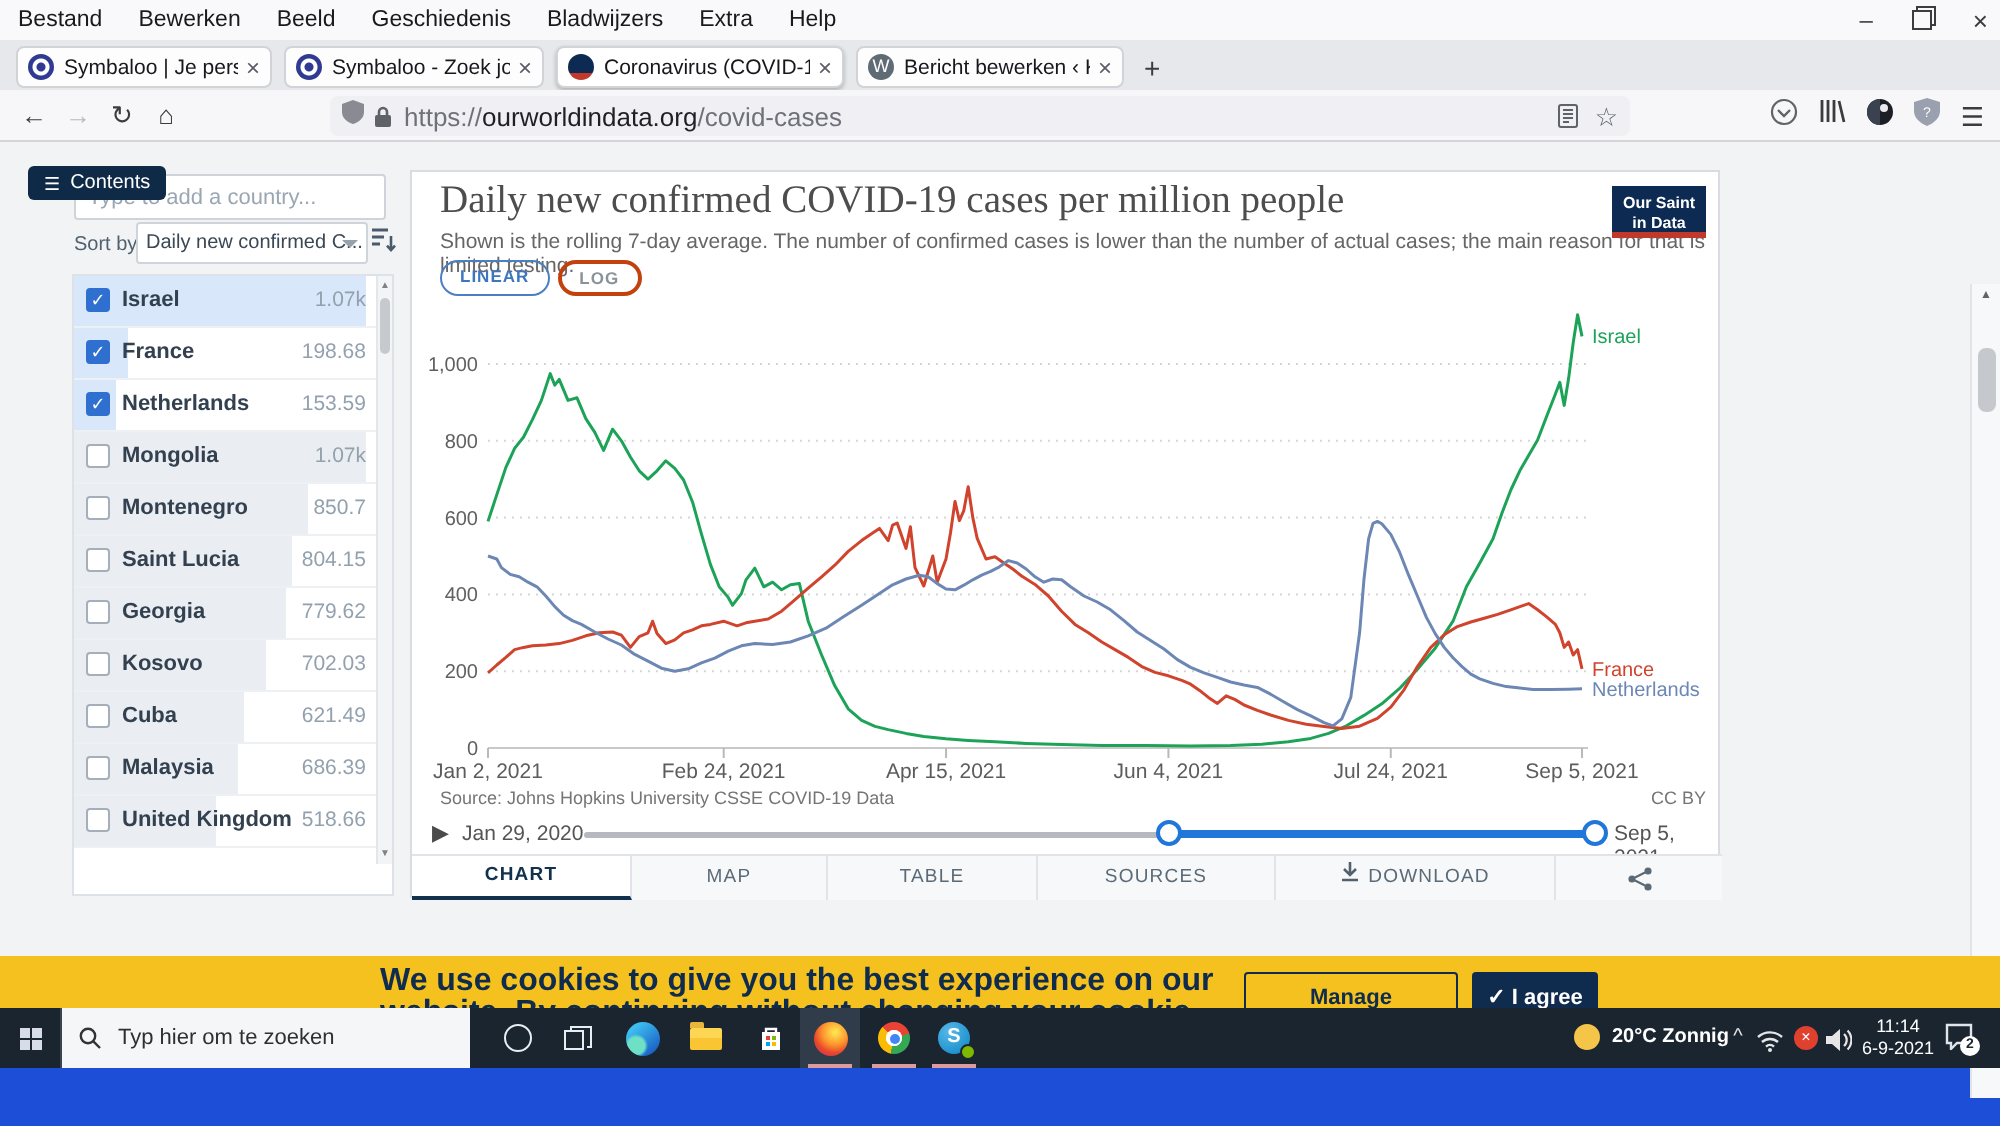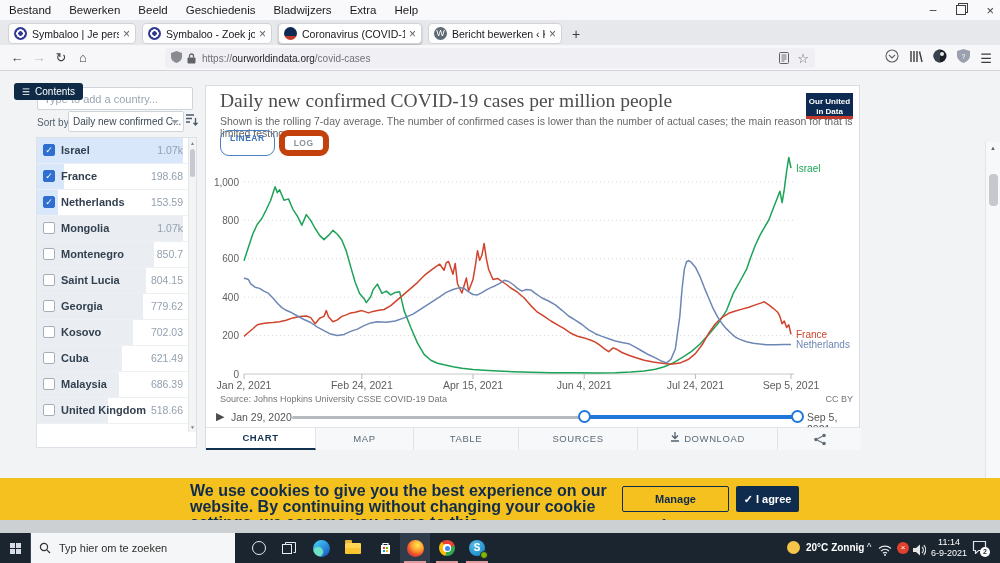--- a/index.html
+++ b/index.html
@@ -24,21 +24,21 @@
   .fav-owid{background:linear-gradient(#0d2b52 72%,#c0392b 72%);}
   .fav-wordpress{background:#5f6b74;}
   .tab-title{font-size:10.5px;color:#17171c;white-space:nowrap;overflow:hidden;flex:1;}
   .tab-close{font-size:12px;color:#5b5b66;margin-left:4px;}
   #new-tab-btn{font-size:14px;color:#3c3c41;margin-left:10px;line-height:22px;}
 
   #navbar{left:0;top:45px;width:1000px;height:26px;background:#f7f7f9;border-bottom:1px solid #d2d4d8;box-sizing:border-box;display:flex;align-items:center;}
   .nav-ic{width:22px;text-align:center;font-size:13px;color:#3b3b40;}
   .nav-ic.disabled{color:#b8b8bd;}
   #urlbar{position:absolute;left:165px;top:3px;width:650px;height:20px;background:#f0f0f4;border-radius:4px;display:flex;align-items:center;padding:0 6px;box-sizing:border-box;}
-  #url-text{font-size:10px;margin-left:6px;flex:1;white-space:nowrap;overflow:hidden;}
+  #url-text{font-size:13px;margin-left:6px;flex:1;white-space:nowrap;overflow:hidden;}
   .url-dim{color:#70707a;}
   .url-host{color:#1f1f24;}
   .ubar-ic{margin-left:8px;display:flex;align-items:center;}
   #nav-right{position:absolute;right:8px;top:0;height:26px;display:flex;align-items:center;gap:10px;}
   #hamburger-menu{font-size:13px;color:#3b3b40;}
 
   
   #content{left:0;top:71px;width:1000px;height:407px;background:#f2f3f5;}
 
   #contents-btn{left:14px;top:12px;height:17px;background:#0e2a47;border-radius:3px;color:#fff;font-size:10px;display:flex;align-items:center;padding:0 8px;z-index:5;}
@@ -65,21 +65,21 @@
   #clear-selection{position:absolute;left:0;bottom:0;width:159px;height:17px;background:#fff;box-shadow:0 -2px 4px rgba(0,0,0,.10);text-align:center;font-size:10.5px;font-weight:bold;color:#2f6fd0;line-height:17px;}
 
   
   #figure{left:205px;top:14px;width:655px;height:364px;background:#fff;border:1px solid #d9dce1;box-sizing:border-box;}
   #fig-title{position:absolute;left:14px;top:4px;font-family:"Liberation Serif",serif;font-size:19.5px;color:#4d4d4d;}
   #fig-subtitle{position:absolute;left:14px;top:29px;font-size:10.5px;color:#666;}
   #owid-logo{position:absolute;right:6px;top:7px;width:47px;height:26px;background:#0d2b52;border-bottom:3px solid #c0392b;color:#fff;font-size:8px;font-weight:bold;text-align:center;line-height:10px;padding-top:4px;box-sizing:border-box;}
   #scale-pills{position:absolute;left:14px;top:44px;display:flex;gap:4px;}
   .pill{font-size:8.5px;font-weight:bold;letter-spacing:.5px;border-radius:9px;padding:2px 9px;}
   .pill.linear{border:1.5px solid #4a7fc1;color:#3d76bd;}
-  .pill.log{border:6px solid #c2410c;color:#8a929a;}
+  .pill.log{border:2px solid #c2410c;color:#8a929a;}
   #plot-svg{position:absolute;left:0;top:0;}
   #source-row{position:absolute;left:14px;top:308px;width:633px;font-size:9px;color:#757575;}
   #source-row .lic{float:right;}
   #timeline{position:absolute;left:0;top:322px;width:655px;height:18px;}
   #play-btn{position:absolute;left:10px;top:2px;font-size:11px;color:#4b4b4b;}
   #tl-start{position:absolute;left:25px;top:3px;font-size:10.5px;color:#555;}
   #tl-end{position:absolute;left:601px;top:3px;font-size:10.5px;color:#555;}
   #tl-track-gray{position:absolute;left:86px;top:8px;width:292px;height:3px;background:#b6bac0;border-radius:2px;}
   #tl-track-blue{position:absolute;left:378px;top:7px;width:214px;height:4px;background:#2176d9;border-radius:2px;}
   .tl-handle{position:absolute;top:2px;width:9px;height:9px;background:#fff;border:2px solid #2176d9;border-radius:50%;}
@@ -96,21 +96,21 @@
 
   
   #cookie-banner{left:0;top:478px;width:1000px;height:42px;background:#f4c11e;}
   #cookie-msg{position:absolute;left:190px;top:5px;width:470px;font-size:16px;font-weight:bold;color:#0f2b4e;line-height:16px;}
   #manage-btn{position:absolute;left:622px;top:8px;width:107px;height:26px;border:1px solid #0f2b4e;color:#0f2b4e;background:transparent;font-size:11px;font-weight:bold;border-radius:2px;text-align:center;line-height:24px;box-sizing:border-box;}
   #agree-btn{position:absolute;left:736px;top:8px;width:63px;height:26px;background:#0f2b4e;color:#fff;font-size:11px;font-weight:bold;border-radius:2px;text-align:center;line-height:26px;}
 
   #desktop-strip{left:0;top:520px;width:1000px;height:13px;background:#cdd0d3;}
 
   
-  #taskbar{left:0;top:533px;width:1000px;height:30px;background:#1b2530;}
+  #taskbar{left:0;top:504px;width:1000px;height:30px;background:#1b2530;}
   #start-btn{left:0;top:0;width:30px;height:30px;display:flex;align-items:center;justify-content:center;}
   #start-btn .win{width:11px;height:11px;display:grid;grid-template-columns:5px 5px;grid-template-rows:5px 5px;gap:1px;}
   #start-btn .win div{background:#d6dde6;}
   #task-search{left:30px;top:0;width:205px;height:30px;background:#f5f6f7;display:flex;align-items:center;border-left:1px solid #3a4450;box-sizing:border-box;}
   #task-search-text{font-size:11px;color:#2f2f2f;margin-left:8px;}
   .tb-ic{position:absolute;top:0;width:30px;height:30px;display:flex;align-items:center;justify-content:center;}
   .tb-tile{background:#303c4a;}
   .run-underline{position:absolute;bottom:0;left:4px;width:22px;height:2px;background:#de9b9b;}
   #cortana-icon .c{width:12px;height:12px;border:1.5px solid #e8edf2;border-radius:50%;}
   #edge-icon .c{width:17px;height:17px;border-radius:50%;background:radial-gradient(circle at 30% 70%,#6ee0c6 0 25%,transparent 35%),linear-gradient(140deg,#3dbef0 20%,#1b62c5 85%);}
@@ -346,21 +346,21 @@
           <polyline points="38.0,174.7 42.4,161.3 46.9,147.8 51.3,138.2 55.8,132.5 60.2,123.8 64.7,114.2 69.1,100.8 71.4,106.6 73.6,103.7 78.0,114.2 82.5,112.9 86.9,123.3 91.4,130.2 95.8,139.2 100.3,128.6 104.7,134.4 109.2,142.5 113.6,149.4 118.0,153.6 122.5,149.4 126.9,144.4 131.4,148.2 135.8,154.0 140.3,165.1 144.7,180.9 149.2,196.2 153.6,207.4 158.1,212.7 160.3,216.6 164.7,210.8 167.0,203.9 171.4,198.1 175.9,207.4 180.3,205.1 184.8,208.9 189.2,206.4 193.7,205.8 198.1,224.6 204.8,241.5 211.4,256.9 218.1,268.4 224.8,274.2 231.5,277.2 238.1,278.8 247.0,280.7 255.9,282.2 267.0,283.4 278.1,284.2 291.5,284.9 307.1,285.7 324.8,286.3 344.9,286.7 367.1,286.8 389.3,287.0 409.3,286.7 424.9,286.1 438.2,284.9 449.4,283.2 458.3,280.7 467.2,276.9 476.0,271.7 484.9,265.9 493.8,258.2 502.7,248.6 511.6,238.1 520.5,224.6 527.2,207.4 533.9,195.5 540.5,183.4 545.0,170.5 549.4,159.0 553.9,149.4 558.3,141.7 562.8,134.0 567.2,122.5 571.7,111.0 573.9,105.2 576.1,116.7 578.3,103.3 580.6,85.4 582.8,71.4 585.0,82.2" fill="none" stroke="#1da358" stroke-width="1.5" stroke-linejoin="round"></polyline>
           <text x="590" y="85.67599999999999" font-size="10" fill="#1da358" font-family="Liberation Sans, sans-serif">Israel</text>
           <polyline points="38.0,250.4 42.4,246.5 46.9,242.7 51.3,238.8 55.8,237.7 60.2,236.9 66.9,236.5 73.6,235.8 80.2,234.2 86.9,231.9 93.6,230.4 100.3,230.0 104.7,231.6 109.2,237.7 113.6,232.3 118.0,230.4 120.3,224.6 122.5,230.8 126.9,235.8 131.4,233.9 135.8,230.4 140.3,228.9 144.7,226.9 149.2,226.2 155.8,224.6 162.5,226.9 167.0,225.4 171.4,224.6 178.1,223.5 184.8,219.6 191.4,213.9 198.1,208.1 204.8,202.4 211.4,196.6 218.1,189.7 224.8,184.3 229.2,181.2 233.7,178.2 238.1,184.3 240.3,176.6 242.6,175.5 247.0,188.2 249.2,177.4 251.5,197.8 255.9,207.0 260.4,192.0 262.6,205.1 267.0,193.5 269.3,180.1 271.5,164.7 273.7,174.3 275.9,169.3 278.1,157.4 280.4,172.8 282.6,183.2 287.0,193.5 291.5,192.4 295.9,195.5 300.4,198.5 304.8,202.0 311.5,206.2 318.2,212.0 324.8,219.6 331.5,226.2 338.2,230.4 344.9,235.0 351.5,238.8 358.2,242.7 364.9,247.3 371.5,250.2 378.2,251.9 384.9,254.2 389.3,256.1 393.8,259.2 398.2,262.7 402.7,265.7 407.1,261.9 411.6,263.8 416.0,266.5 422.7,269.2 429.3,271.5 438.2,274.2 447.1,276.1 456.0,277.2 464.9,278.2 473.8,277.1 482.7,273.2 489.4,267.6 496.1,258.8 502.7,247.3 509.4,237.7 516.1,231.4 522.7,227.3 529.4,225.0 536.1,223.1 542.8,221.2 549.4,218.9 556.1,216.6 558.3,215.8 562.8,218.9 567.2,222.3 571.7,226.2 573.9,230.4 576.1,237.7 578.3,235.0 580.6,241.5 582.8,238.8 585.0,248.4" fill="none" stroke="#d0432c" stroke-width="1.5" stroke-linejoin="round"></polyline>
           <text x="590" y="251.948" font-size="10" fill="#d0432c" font-family="Liberation Sans, sans-serif">France</text>
           <polyline points="38.0,192.0 42.4,193.5 44.7,197.8 49.1,201.2 53.6,202.4 58.0,205.1 62.5,207.4 66.9,212.0 71.4,217.3 75.8,221.6 80.2,224.3 84.7,226.2 91.4,230.0 98.0,233.5 104.7,236.5 111.4,241.2 118.0,244.6 124.7,248.1 131.4,249.6 138.1,248.4 144.7,245.4 151.4,243.1 158.1,239.6 164.7,236.9 171.4,235.8 180.3,236.2 189.2,235.0 198.1,231.9 207.0,228.1 215.9,222.3 224.8,216.6 233.7,210.8 240.3,206.4 247.0,203.5 253.7,201.6 258.1,202.4 262.6,205.8 267.0,208.5 271.5,208.9 275.9,206.6 280.4,203.9 284.8,201.6 289.3,199.7 293.7,197.4 298.2,194.3 302.6,195.5 307.1,198.5 311.5,202.4 315.9,205.1 320.4,203.5 324.8,203.9 329.3,207.4 336.0,212.0 342.6,215.0 349.3,218.9 356.0,224.3 362.6,230.0 369.3,234.2 376.0,238.5 382.7,243.8 389.3,247.7 396.0,250.4 402.7,252.7 409.3,255.0 416.0,256.5 422.7,257.7 429.3,261.1 436.0,265.0 442.7,268.8 449.4,271.9 456.0,275.3 460.5,276.9 464.9,273.4 469.4,262.7 473.8,230.4 476.0,203.5 478.3,183.4 480.5,175.7 482.7,174.7 484.9,175.9 489.4,181.2 493.8,190.1 498.3,201.6 502.7,212.0 507.2,222.7 511.6,230.8 516.1,237.7 520.5,242.9 525.0,247.3 529.4,251.1 533.9,253.4 540.5,255.7 547.2,257.3 553.9,258.0 560.5,258.8 569.4,258.8 578.3,258.6 585.0,258.4" fill="none" stroke="#6d87b5" stroke-width="1.5" stroke-linejoin="round"></polyline>
           <text x="590" y="261.932" font-size="10" fill="#6d87b5" font-family="Liberation Sans, sans-serif">Netherlands</text>
         </svg>
       <div id="fig-title">Daily new confirmed COVID-19 cases per million people</div>
       <div id="fig-subtitle">Shown is the rolling 7-day average. The number of confirmed cases is lower than the number of actual cases; the main reason for that is limited testing.</div>
       <div id="owid-logo">
-          <div>Our United</div>
+          <div>Our Saint</div>
           <div>in Data</div>
         </div>
       <div id="scale-pills">
         <span class="pill linear">LINEAR</span>
         <span class="pill log">LOG</span>
       </div>
       <div id="source-row">
         <span>Source: Johns Hopkins University CSSE COVID-19 Data</span>
         <span class="lic">CC BY</span>
       </div>

